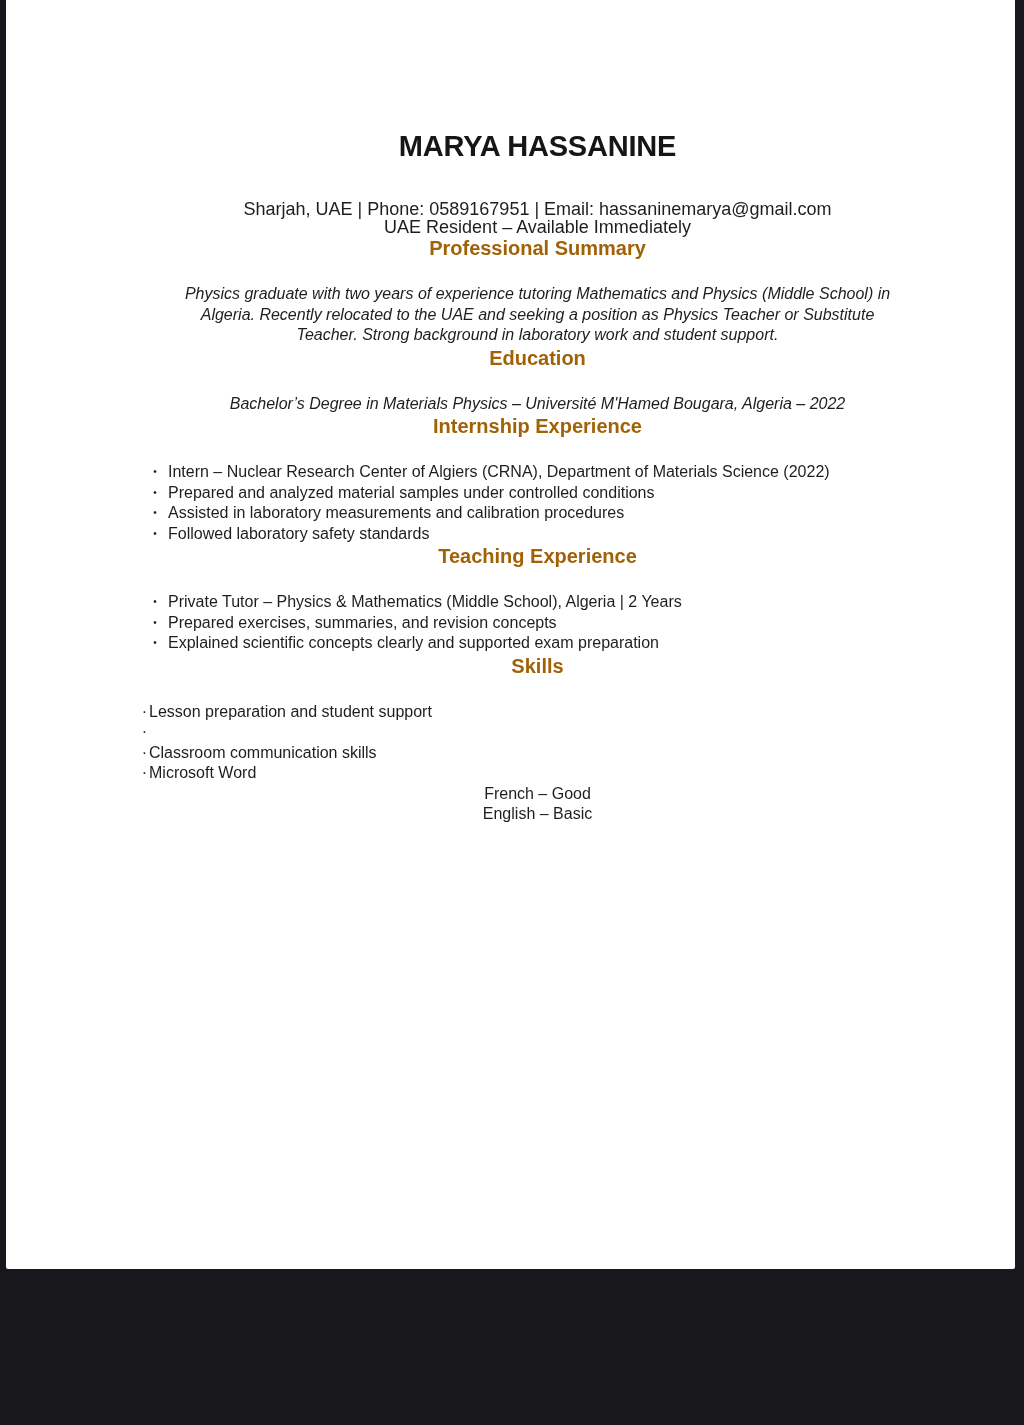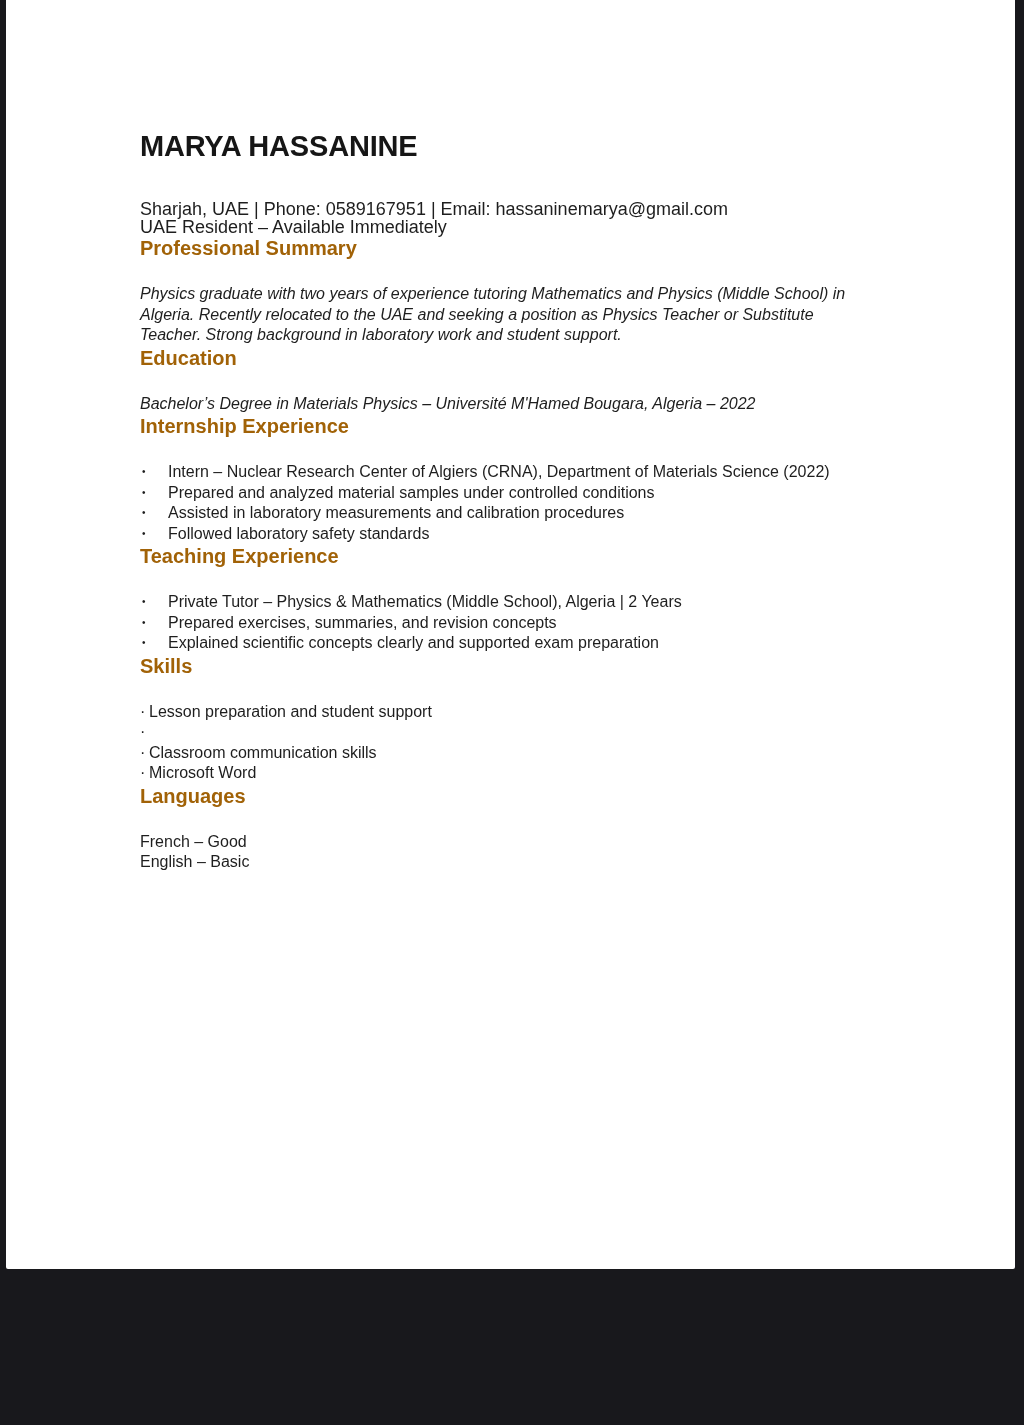--- a/index.html
+++ b/index.html
@@ -4,20 +4,21 @@
 <style>
   * { box-sizing: border-box; }
   html, body { margin: 0; padding: 0; background: #18181c; }
   .screen {
     position: relative;
     width: 1024px;
     height: 1277px;
     background: #18181c;
     overflow: hidden;
     font-family: "Liberation Sans", sans-serif;
+    text-align: center;
   }
   .page {
     position: absolute;
     left: 6px;
     top: 0;
     right: 9px;
     bottom: 8px;
     background: #ffffff;
     border-radius: 0 0 2px 2px;
   }
@@ -161,20 +162,19 @@
           <span class="dot-marker">·</span>
           <span class="skill-text">Classroom communication skills</span>
         </div>
         <div class="dot-row">
           <span class="dot-marker">·</span>
           <span class="skill-text">Microsoft Word</span>
         </div>
       </section>
 
       <section>
-        <h2 class="section-title mt48">Languages</h2>
         <div class="plain-line">French – Good</div>
         <div class="plain-line">English – Basic</div>
       </section>
 
     </div>
   </div>
 </div>
 
 </body></html>

